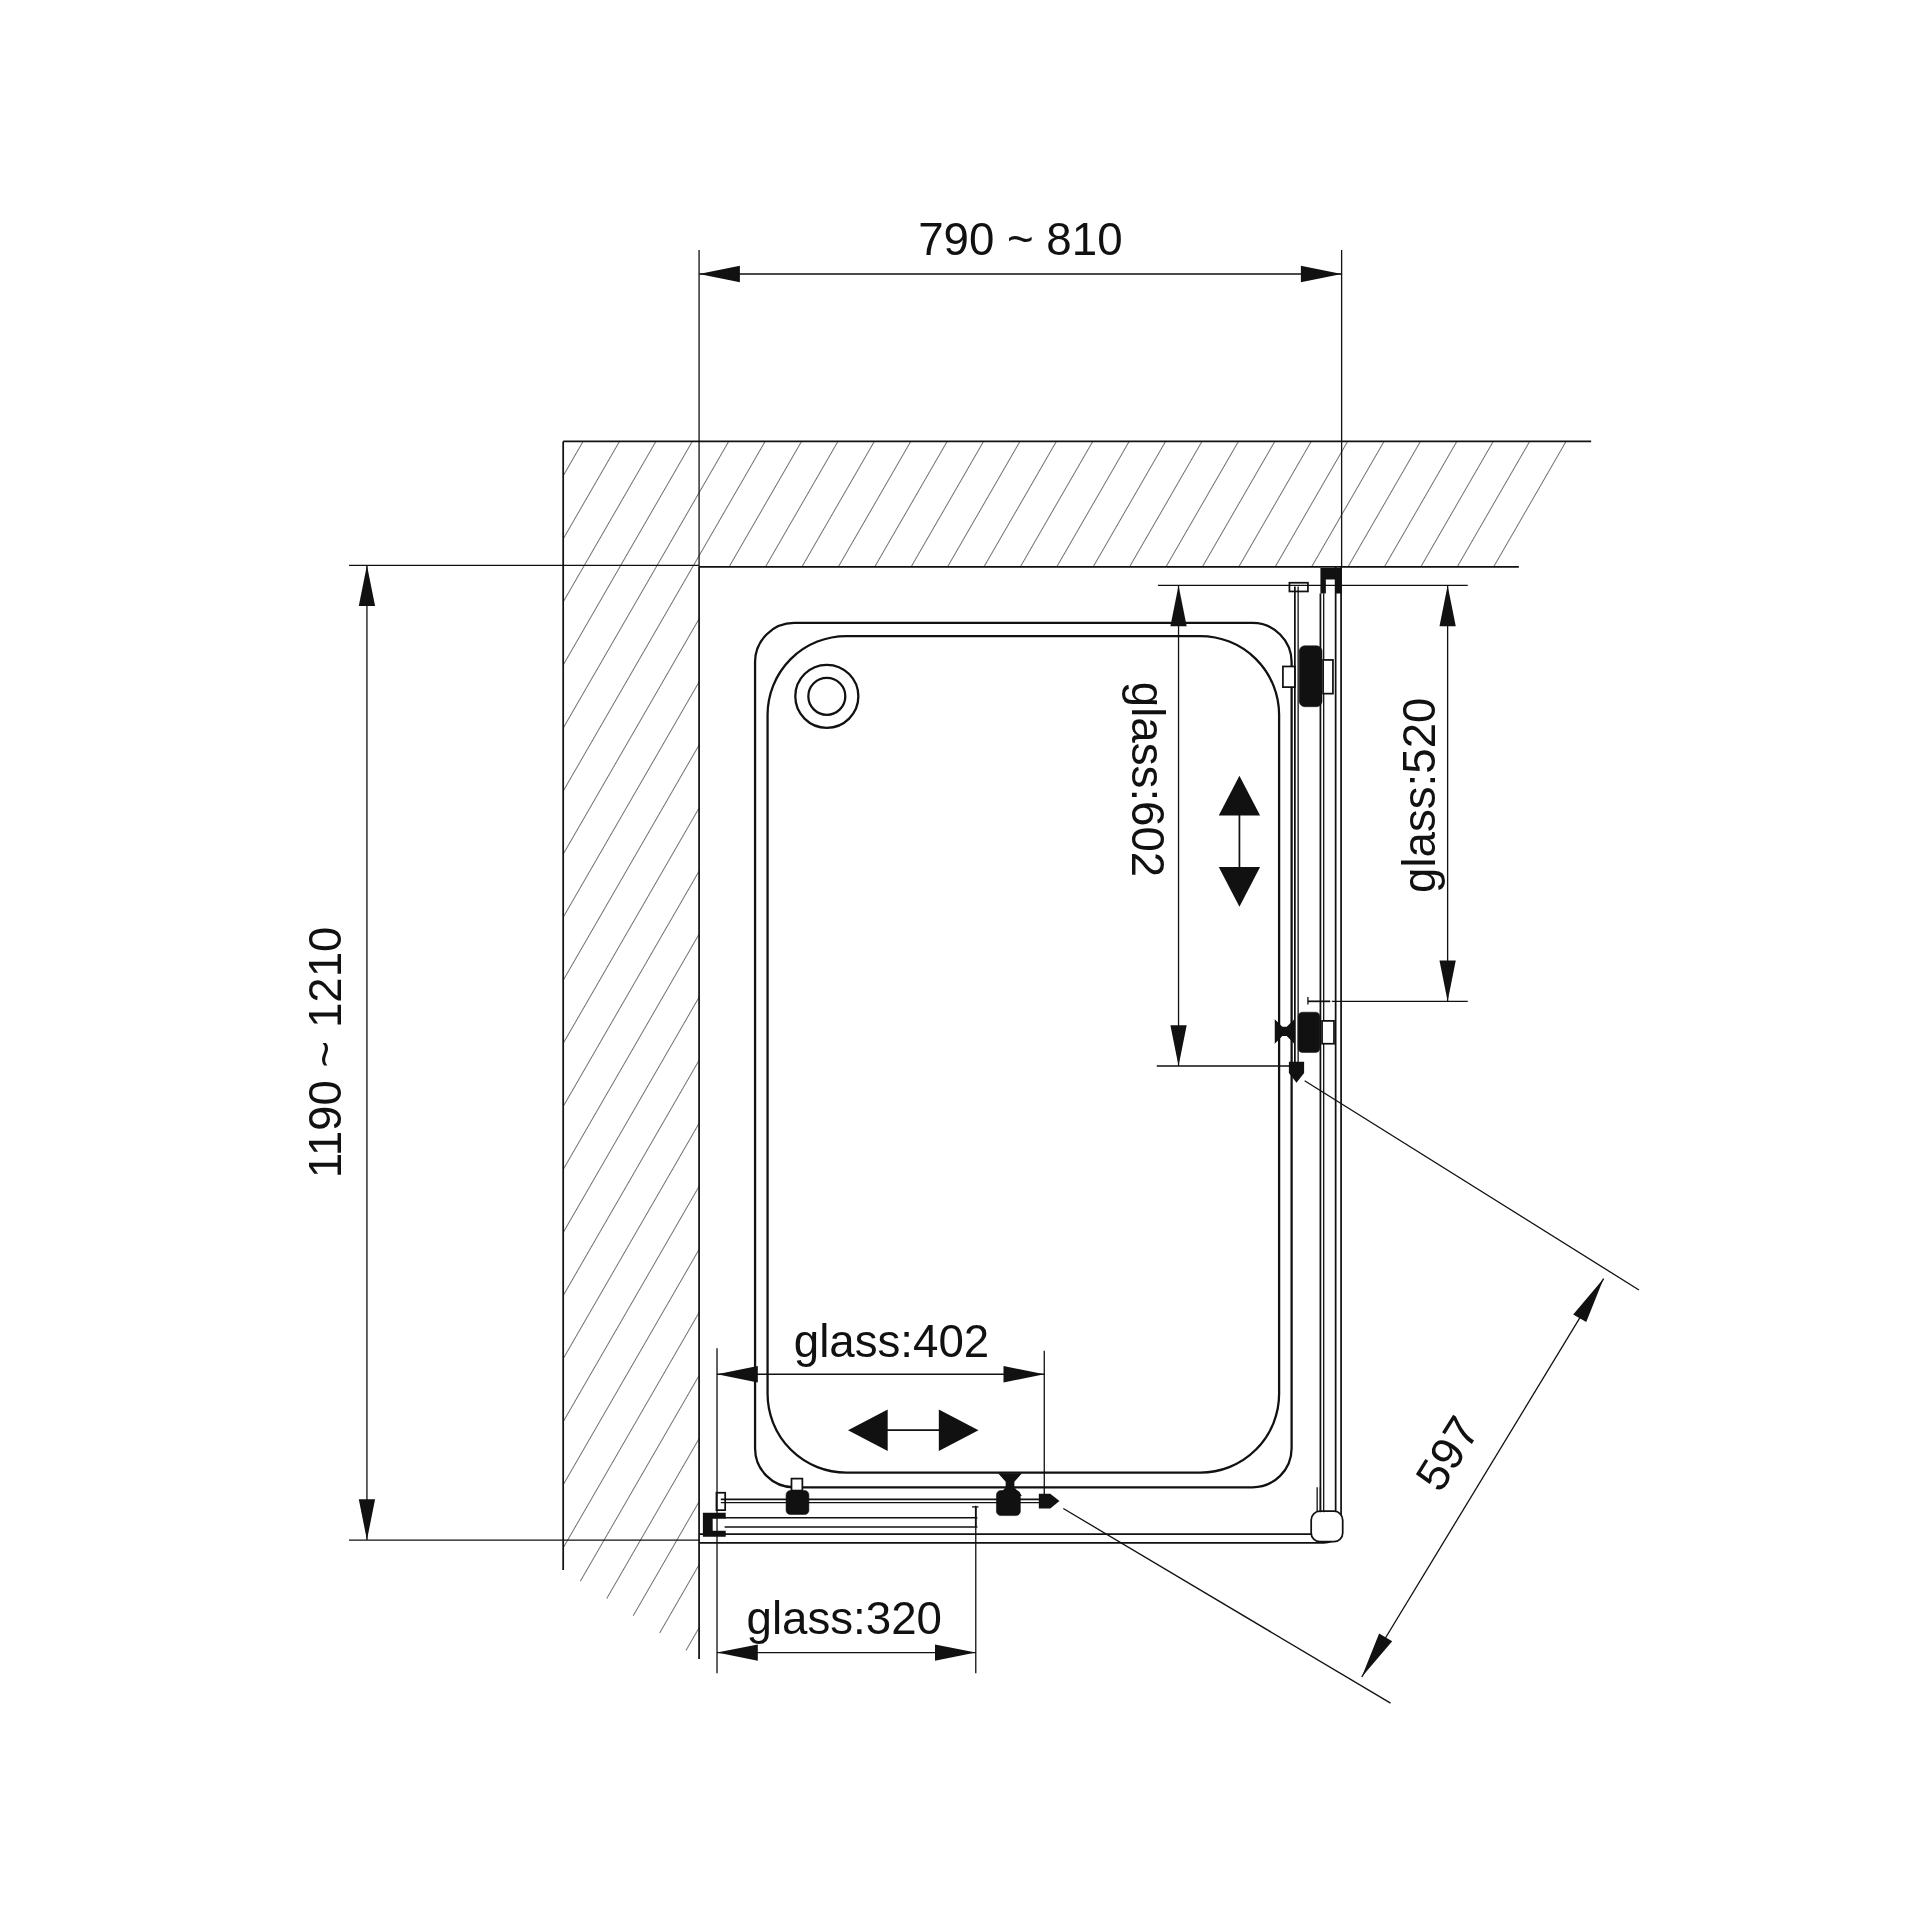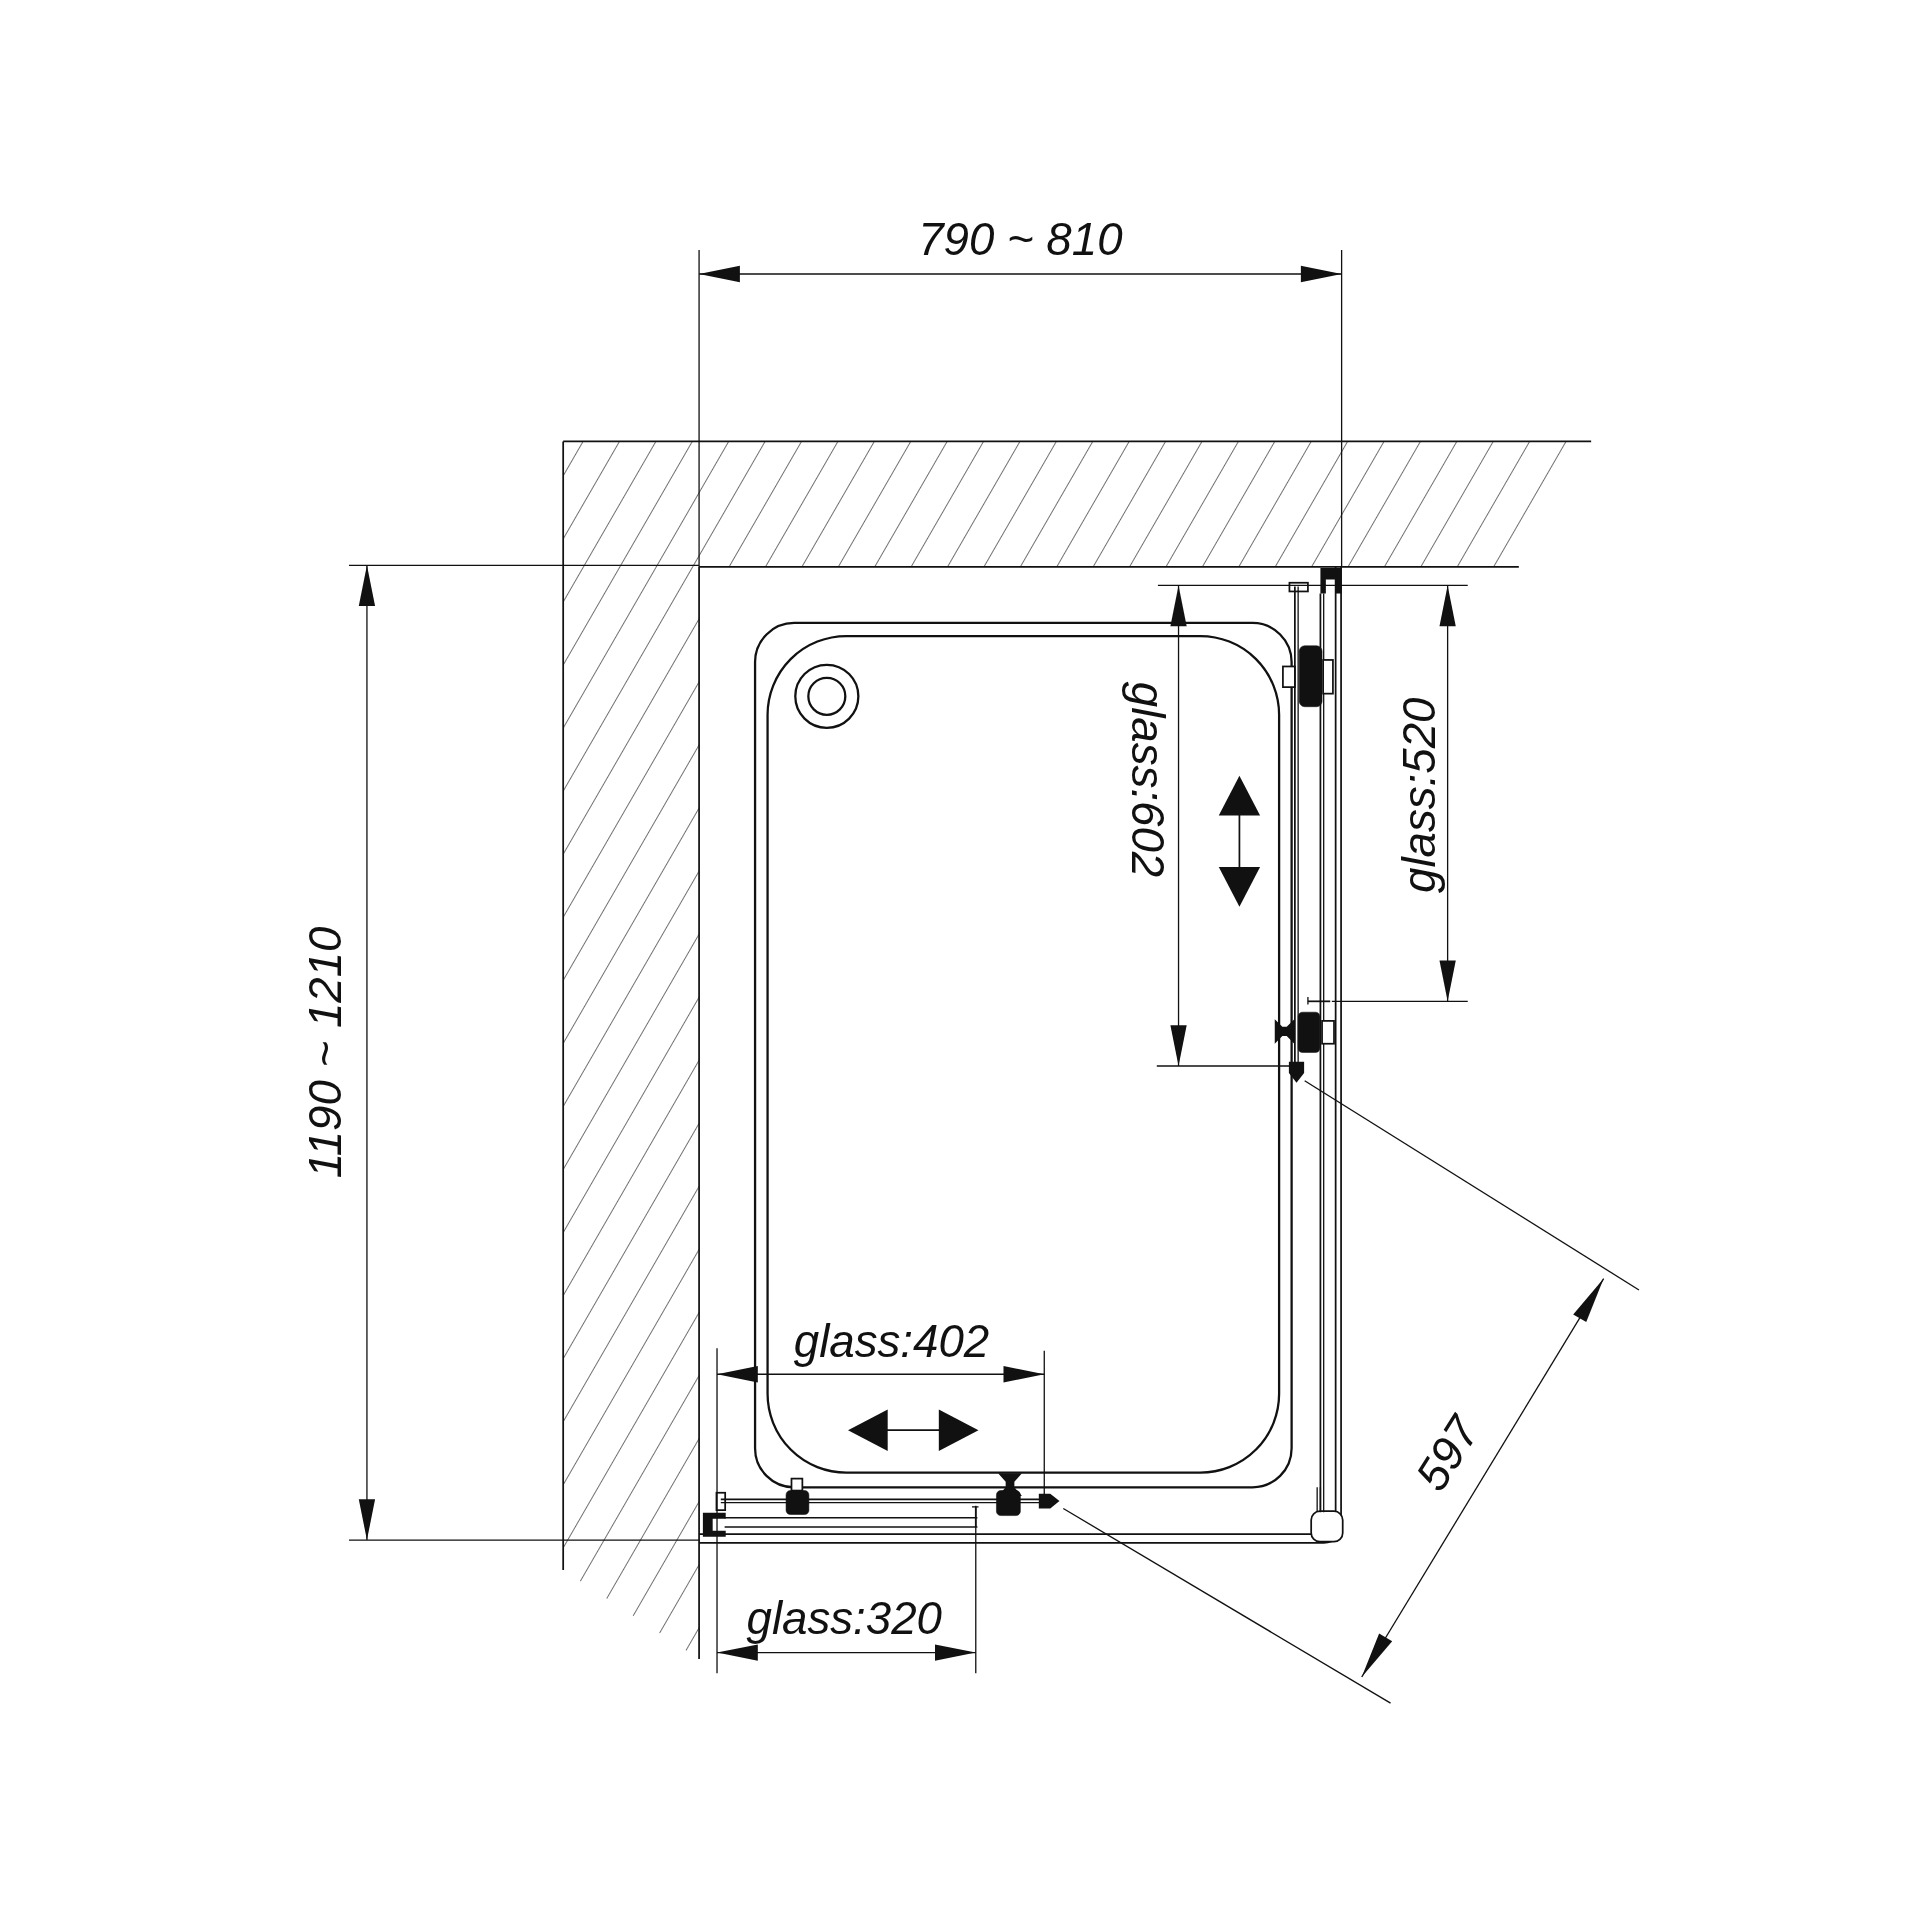--- a/index.html
+++ b/index.html
@@ -1,17 +1,17 @@
 <!DOCTYPE html>
 <html style="font-size:8.7px"><head>
 <meta charset="utf-8">
 <style>
   html,body{margin:0;padding:0;background:#ffffff;}
   body{font-family:"Liberation Sans", sans-serif;}
-  .stage{width:100%;max-width:1926px;margin:0 auto;font-style:italic;}
+  .stage{width:100%;max-width:1926px;margin:0 auto;}
   svg{display:block;width:100%;height:auto;background:#fff;}
   .dim-text{font-family:"Liberation Sans", sans-serif;font-size:84px;fill:#111;}
   .thin{stroke:#111;stroke-width:2.4;fill:none;}
   .med{stroke:#111;stroke-width:3.2;fill:none;}
   .main{stroke:#111;stroke-width:4.2;fill:none;}
   .blk{fill:#111;stroke:none;}
   .hw{fill:#111;stroke:#111;}
   .hollow{fill:#fff;stroke:#111;stroke-width:3.2;}
 </style>
 </head>

